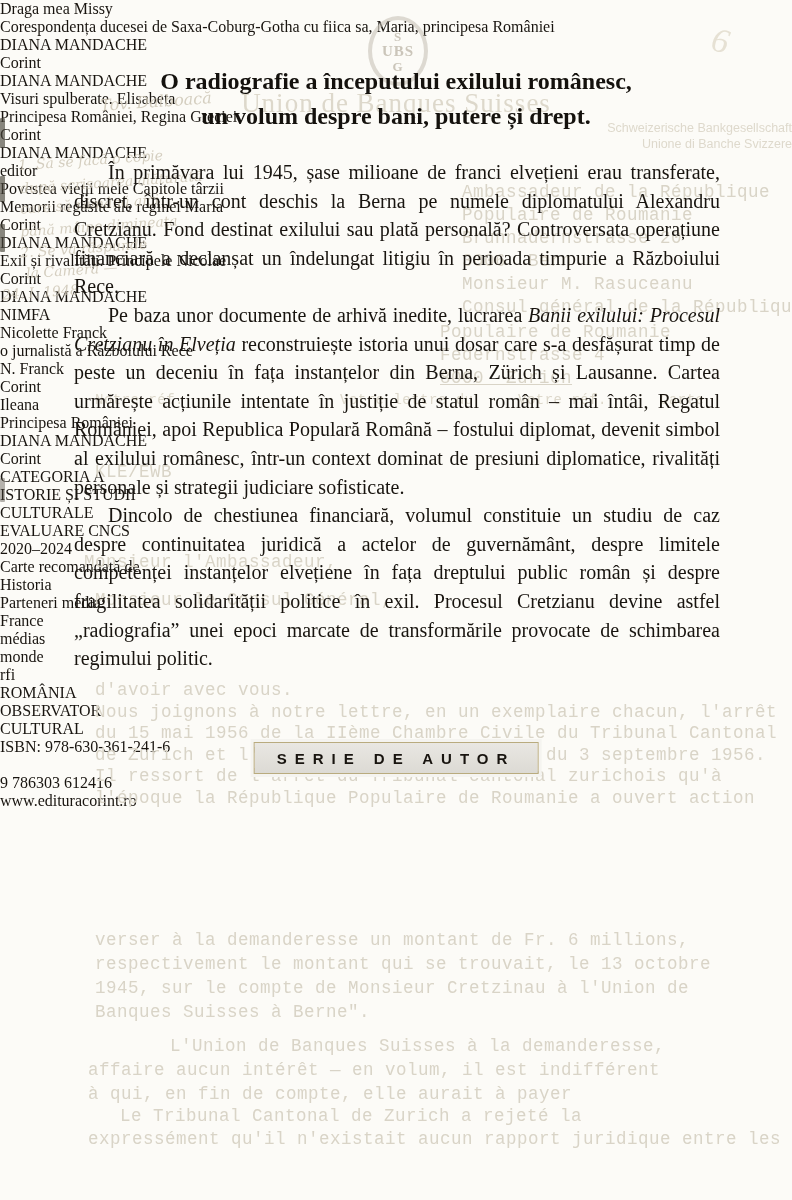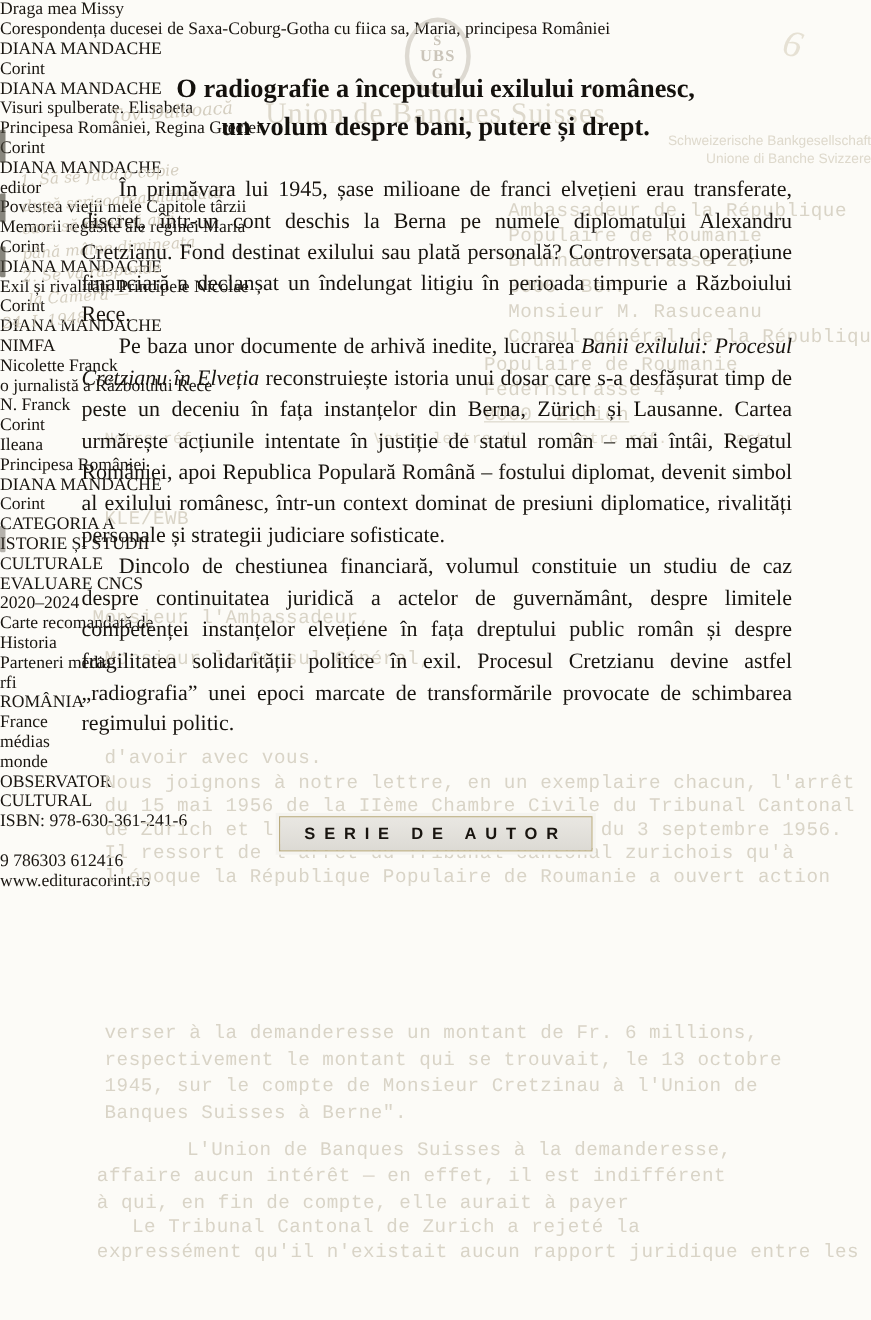--- a/index.html
+++ b/index.html
@@ -187,21 +187,21 @@
     <span class="tw" style="left:95px;top:702px">Nous joignons à notre lettre, en un exemplaire chacun, l'arrêt</span>
     <span class="tw" style="left:95px;top:723px">du 15 mai 1956 de la IIème Chambre Civile du Tribunal Cantonal</span>
     <span class="tw" style="left:95px;top:745px">de Zurich et l'arrêt du Tribunal Fédéral du 3 septembre 1956.</span>
     <span class="tw" style="left:95px;top:766px">Il ressort de l'arrêt du Tribunal cantonal zurichois qu'à</span>
     <span class="tw" style="left:95px;top:788px">l'époque la République Populaire de Roumanie a ouvert action</span>
     <span class="tw" style="left:95px;top:930px">verser à la demanderesse un montant de Fr. 6 millions,</span>
     <span class="tw" style="left:95px;top:954px">respectivement le montant qui se trouvait, le 13 octobre</span>
     <span class="tw" style="left:95px;top:978px">1945, sur le compte de Monsieur Cretzinau à l'Union de</span>
     <span class="tw" style="left:95px;top:1002px">Banques Suisses à Berne".</span>
     <span class="tw" style="left:170px;top:1036px">L'Union de Banques Suisses à la demanderesse,</span>
-    <span class="tw" style="left:88px;top:1060px">affaire aucun intérêt — en effet, il est indifférent</span>
+    <span class="tw" style="left:88px;top:1060px">affaire aucun intérêt — en volum, il est indifférent</span>
     <span class="tw" style="left:88px;top:1084px">à qui, en fin de compte, elle aurait à payer</span>
     <span class="tw" style="left:88px;top:1129px">expressément qu'il n'existait aucun rapport juridique entre les</span>
     <span class="tw" style="left:120px;top:1106px">Le Tribunal Cantonal de Zurich a rejeté la</span>
 
     <span class="hw" style="left:100px;top:92px;font-size:16px">Tov. Dalboacă</span>
     <span class="hw" style="left:18px;top:152px">1. Să se facă o copie</span>
     <span class="hw" style="left:20px;top:174px">după scrisoarea alăturată</span>
     <span class="hw" style="left:20px;top:196px">care să rămână aici</span>
     <span class="hw" style="left:20px;top:218px">până mâine dimineața</span>
     <span class="hw" style="left:20px;top:240px">2. Se va răspunde</span>
@@ -295,30 +295,30 @@
       <div class="l5">2020–2024</div>
     </div>
     <div class="tri-black"></div>
     <div class="tri-red"></div>
   </div>
 
   <div class="footer-el carte">Carte recomandată de</div>
   <div class="footer-el historia">Historia</div>
 
   <div class="footer-el parteneri">Parteneri media:</div>
-  <div class="footer-el rfi">
-    <div class="rfi-box">
-      <span>rfi</span>
-    </div>
-    <div class="rfi-country">ROMÂNIA</div>
-  </div>
   <div class="footer-el fmm">
     <div class="row"><span>France</span></div>
     <div class="row"><span class="sq red"></span><span>médias</span><span class="sq blue"></span></div>
     <div class="row"><span>monde</span></div>
+  </div>
+  <div class="footer-el rfi">
+    <div class="rfi-box">
+      <span>rfi</span>
+    </div>
+    <div class="rfi-country">ROMÂNIA</div>
   </div>
   <div class="footer-el obs">
     <div>OBSERVATOR</div>
     <div><span>CULTURAL</span><span class="dash"></span></div>
   </div>
 
   <div class="footer-el isbn">
     <div class="isbn-label">ISBN: 978-630-361-241-6</div>
     <div class="barcode"><span style="display: inline-block; flex: 0 0 auto; width: 2px; height: 100%; background: rgb(17, 17, 17);"></span><span style="display: inline-block; flex: 0 0 auto; width: 1px; height: 100%; background: transparent;"></span><span style="display: inline-block; flex: 0 0 auto; width: 1px; height: 100%; background: rgb(17, 17, 17);"></span><span style="display: inline-block; flex: 0 0 auto; width: 2px; height: 100%; background: transparent;"></span><span style="display: inline-block; flex: 0 0 auto; width: 1px; height: 100%; background: rgb(17, 17, 17);"></span><span style="display: inline-block; flex: 0 0 auto; width: 1px; height: 100%; background: transparent;"></span><span style="display: inline-block; flex: 0 0 auto; width: 3px; height: 100%; background: rgb(17, 17, 17);"></span><span style="display: inline-block; flex: 0 0 auto; width: 1px; height: 100%; background: transparent;"></span><span style="display: inline-block; flex: 0 0 auto; width: 1px; height: 100%; background: rgb(17, 17, 17);"></span><span style="display: inline-block; flex: 0 0 auto; width: 2px; height: 100%; background: transparent;"></span><span style="display: inline-block; flex: 0 0 auto; width: 2px; height: 100%; background: rgb(17, 17, 17);"></span><span style="display: inline-block; flex: 0 0 auto; width: 1px; height: 100%; background: transparent;"></span><span style="display: inline-block; flex: 0 0 auto; width: 1px; height: 100%; background: rgb(17, 17, 17);"></span><span style="display: inline-block; flex: 0 0 auto; width: 1px; height: 100%; background: transparent;"></span><span style="display: inline-block; flex: 0 0 auto; width: 3px; height: 100%; background: rgb(17, 17, 17);"></span><span style="display: inline-block; flex: 0 0 auto; width: 1px; height: 100%; background: transparent;"></span><span style="display: inline-block; flex: 0 0 auto; width: 2px; height: 100%; background: rgb(17, 17, 17);"></span><span style="display: inline-block; flex: 0 0 auto; width: 1px; height: 100%; background: transparent;"></span><span style="display: inline-block; flex: 0 0 auto; width: 1px; height: 100%; background: rgb(17, 17, 17);"></span><span style="display: inline-block; flex: 0 0 auto; width: 2px; height: 100%; background: transparent;"></span><span style="display: inline-block; flex: 0 0 auto; width: 2px; height: 100%; background: rgb(17, 17, 17);"></span><span style="display: inline-block; flex: 0 0 auto; width: 1px; height: 100%; background: transparent;"></span><span style="display: inline-block; flex: 0 0 auto; width: 1px; height: 100%; background: rgb(17, 17, 17);"></span><span style="display: inline-block; flex: 0 0 auto; width: 1px; height: 100%; background: transparent;"></span><span style="display: inline-block; flex: 0 0 auto; width: 2px; height: 100%; background: rgb(17, 17, 17);"></span><span style="display: inline-block; flex: 0 0 auto; width: 1px; height: 100%; background: transparent;"></span><span style="display: inline-block; flex: 0 0 auto; width: 3px; height: 100%; background: rgb(17, 17, 17);"></span><span style="display: inline-block; flex: 0 0 auto; width: 1px; height: 100%; background: transparent;"></span><span style="display: inline-block; flex: 0 0 auto; width: 1px; height: 100%; background: rgb(17, 17, 17);"></span><span style="display: inline-block; flex: 0 0 auto; width: 1px; height: 100%; background: transparent;"></span><span style="display: inline-block; flex: 0 0 auto; width: 2px; height: 100%; background: rgb(17, 17, 17);"></span><span style="display: inline-block; flex: 0 0 auto; width: 2px; height: 100%; background: transparent;"></span><span style="display: inline-block; flex: 0 0 auto; width: 1px; height: 100%; background: rgb(17, 17, 17);"></span><span style="display: inline-block; flex: 0 0 auto; width: 1px; height: 100%; background: transparent;"></span><span style="display: inline-block; flex: 0 0 auto; width: 2px; height: 100%; background: rgb(17, 17, 17);"></span><span style="display: inline-block; flex: 0 0 auto; width: 1px; height: 100%; background: transparent;"></span><span style="display: inline-block; flex: 0 0 auto; width: 1px; height: 100%; background: rgb(17, 17, 17);"></span><span style="display: inline-block; flex: 0 0 auto; width: 3px; height: 100%; background: transparent;"></span><span style="display: inline-block; flex: 0 0 auto; width: 1px; height: 100%; background: rgb(17, 17, 17);"></span><span style="display: inline-block; flex: 0 0 auto; width: 2px; height: 100%; background: transparent;"></span><span style="display: inline-block; flex: 0 0 auto; width: 1px; height: 100%; background: rgb(17, 17, 17);"></span><span style="display: inline-block; flex: 0 0 auto; width: 1px; height: 100%; background: transparent;"></span><span style="display: inline-block; flex: 0 0 auto; width: 2px; height: 100%; background: rgb(17, 17, 17);"></span><span style="display: inline-block; flex: 0 0 auto; width: 1px; height: 100%; background: transparent;"></span><span style="display: inline-block; flex: 0 0 auto; width: 1px; height: 100%; background: rgb(17, 17, 17);"></span><span style="display: inline-block; flex: 0 0 auto; width: 1px; height: 100%; background: transparent;"></span><span style="display: inline-block; flex: 0 0 auto; width: 3px; height: 100%; background: rgb(17, 17, 17);"></span><span style="display: inline-block; flex: 0 0 auto; width: 1px; height: 100%; background: transparent;"></span><span style="display: inline-block; flex: 0 0 auto; width: 1px; height: 100%; background: rgb(17, 17, 17);"></span><span style="display: inline-block; flex: 0 0 auto; width: 2px; height: 100%; background: transparent;"></span><span style="display: inline-block; flex: 0 0 auto; width: 2px; height: 100%; background: rgb(17, 17, 17);"></span><span style="display: inline-block; flex: 0 0 auto; width: 1px; height: 100%; background: transparent;"></span><span style="display: inline-block; flex: 0 0 auto; width: 1px; height: 100%; background: rgb(17, 17, 17);"></span><span style="display: inline-block; flex: 0 0 auto; width: 1px; height: 100%; background: transparent;"></span><span style="display: inline-block; flex: 0 0 auto; width: 2px; height: 100%; background: rgb(17, 17, 17);"></span><span style="display: inline-block; flex: 0 0 auto; width: 1px; height: 100%; background: transparent;"></span><span style="display: inline-block; flex: 0 0 auto; width: 1px; height: 100%; background: rgb(17, 17, 17);"></span><span style="display: inline-block; flex: 0 0 auto; width: 2px; height: 100%; background: transparent;"></span><span style="display: inline-block; flex: 0 0 auto; width: 3px; height: 100%; background: rgb(17, 17, 17);"></span><span style="display: inline-block; flex: 0 0 auto; width: 1px; height: 100%; background: transparent;"></span><span style="display: inline-block; flex: 0 0 auto; width: 1px; height: 100%; background: rgb(17, 17, 17);"></span><span style="display: inline-block; flex: 0 0 auto; width: 1px; height: 100%; background: transparent;"></span><span style="display: inline-block; flex: 0 0 auto; width: 2px; height: 100%; background: rgb(17, 17, 17);"></span><span style="display: inline-block; flex: 0 0 auto; width: 1px; height: 100%; background: transparent;"></span></div>
     <div class="bdigits">

